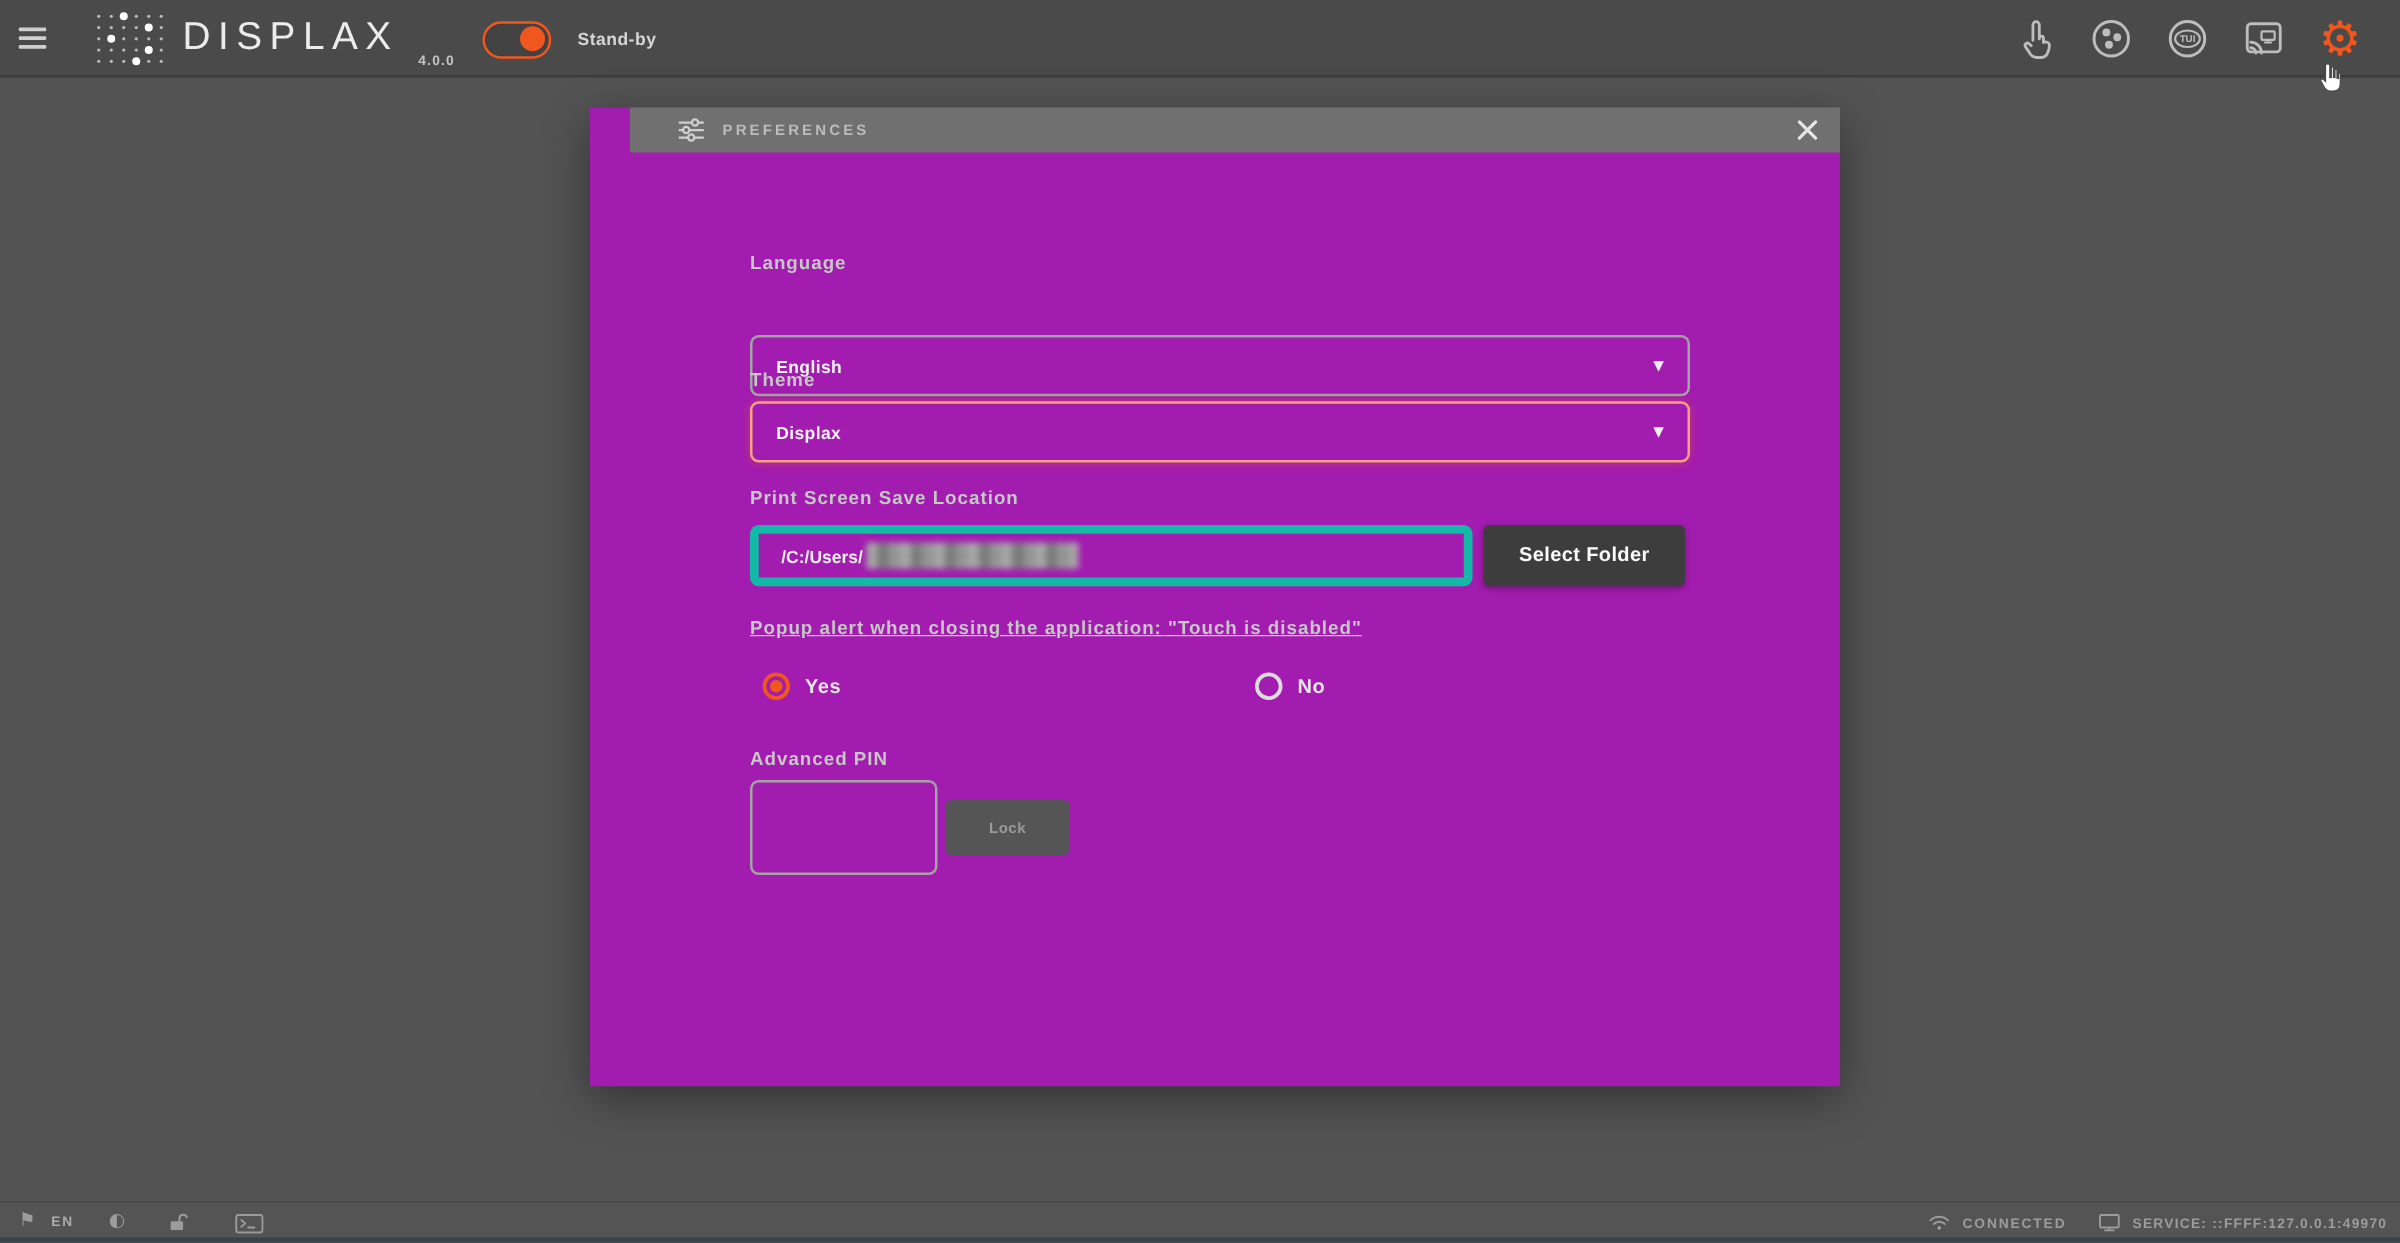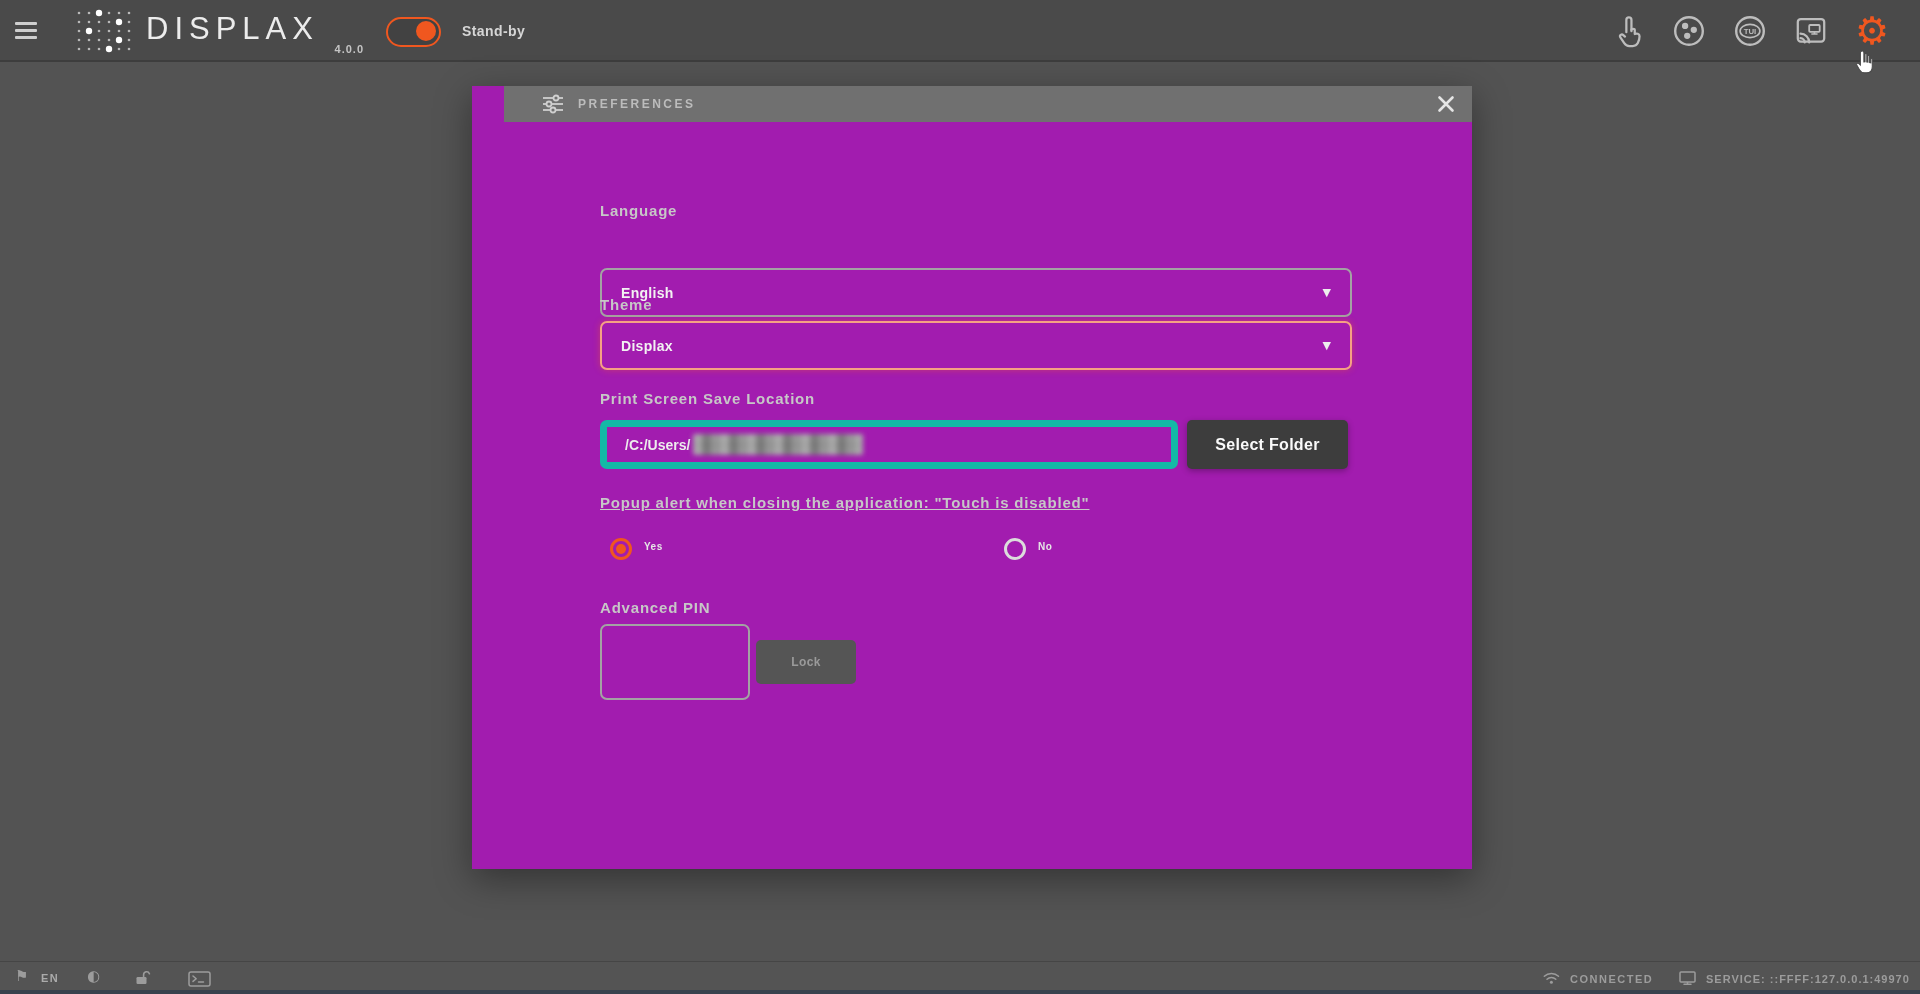--- a/index.html
+++ b/index.html
@@ -72,21 +72,21 @@
   .btn-select-folder { position:absolute; left:715px; top:334px; width:161px; height:49px;
     background:#3d3d3d; border-radius:5px; display:flex; align-items:center; justify-content:center;
     font-size:16px; font-weight:bold; color:#fafafa; letter-spacing:.3px; cursor:pointer;
     box-shadow:0 2px 6px rgba(0,0,0,.3); }
 
   .radio { position:absolute; width:22px; height:22px; border-radius:50%; cursor:pointer; }
   #radio-yes { left:138px; top:452px; border:3px solid #f0571f; }
   #radio-yes::after { content:""; position:absolute; left:3px; top:3px; width:10px; height:10px;
     border-radius:50%; background:#f0571f; }
   #radio-no { left:532px; top:452px; border:3px solid #dcdcdc; }
-  .radio-lbl { position:absolute; font-size:10px; font-weight:bold; color:#e6e6e6; letter-spacing:.5px; cursor:pointer; }
+  .radio-lbl { position:absolute; font-size:16px; font-weight:bold; color:#e6e6e6; letter-spacing:.5px; cursor:pointer; }
   #radio-yes-label { left:172px; top:455px; }
   #radio-no-label { left:566px; top:455px; }
 
   .pin-input { position:absolute; left:128px; top:538px; width:150px; height:76px;
     border:2px solid #a3a3a3; border-radius:7px; cursor:text; }
   .btn-lock { position:absolute; left:284px; top:554px; width:100px; height:44px;
     background:#555555; border-radius:5px; display:flex; align-items:center; justify-content:center;
     font-size:12px; font-weight:bold; color:#9a9a9a; letter-spacing:.4px; cursor:pointer; }
 
   

